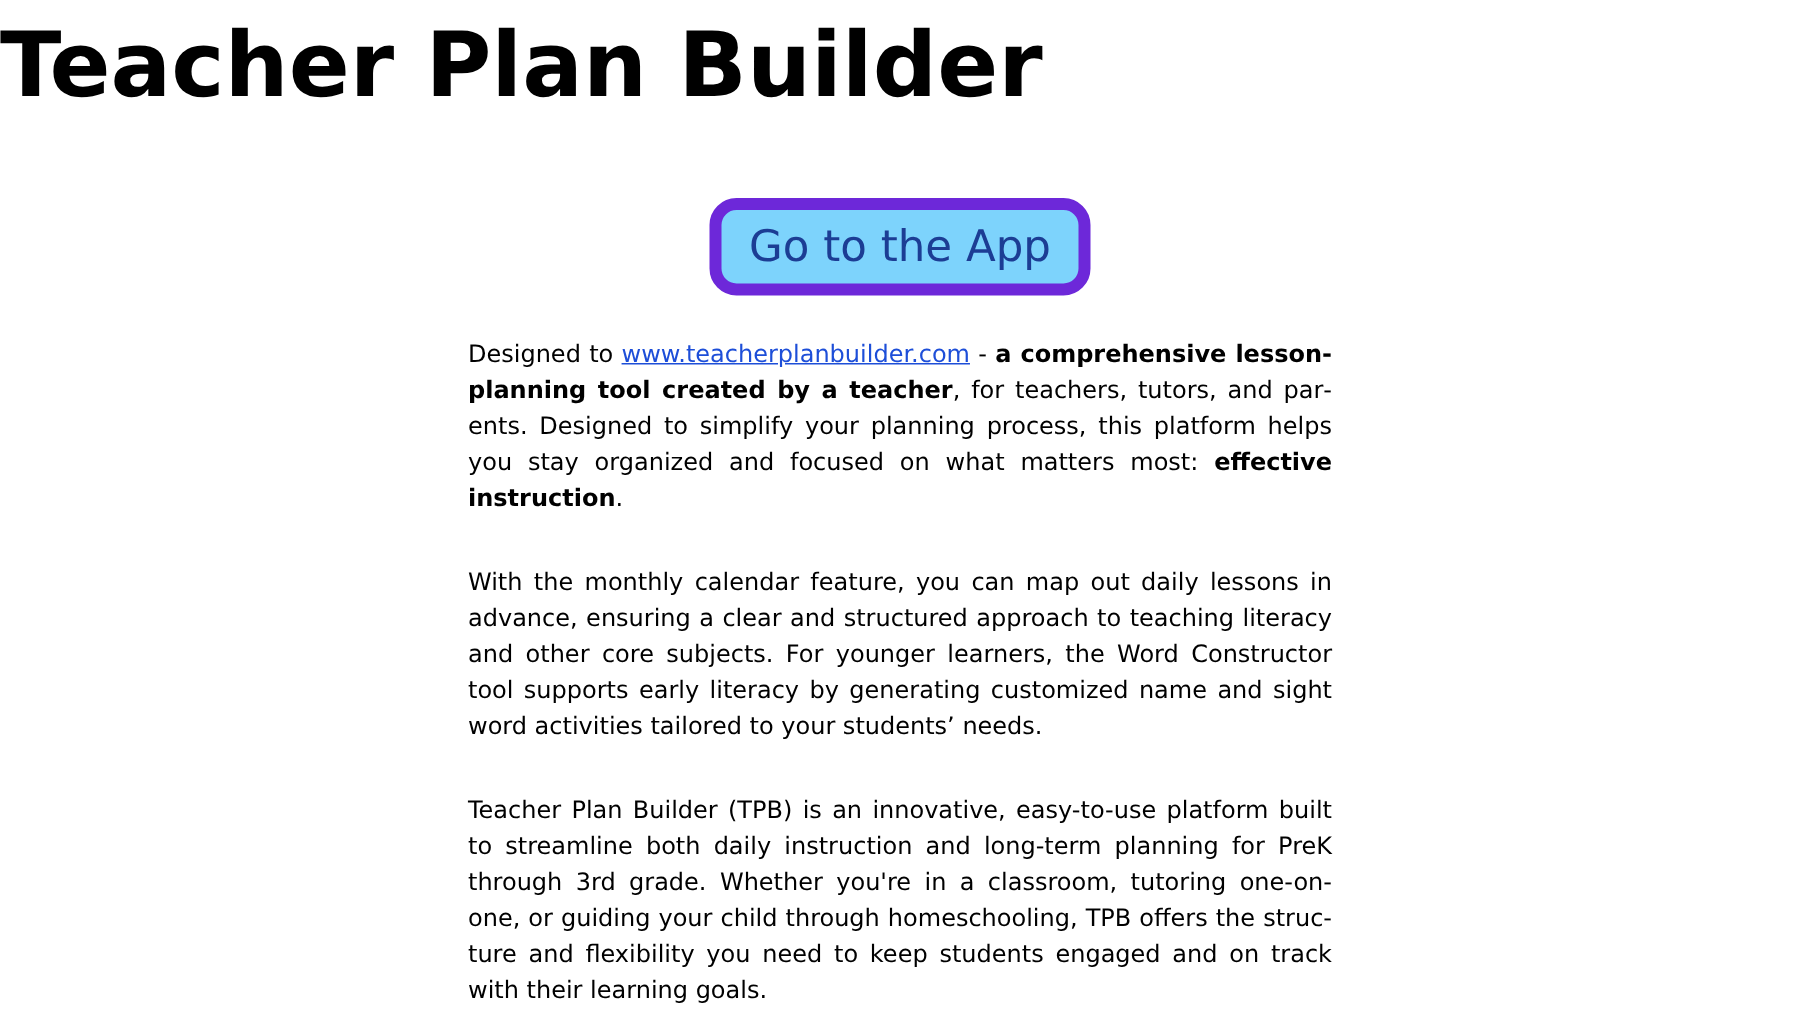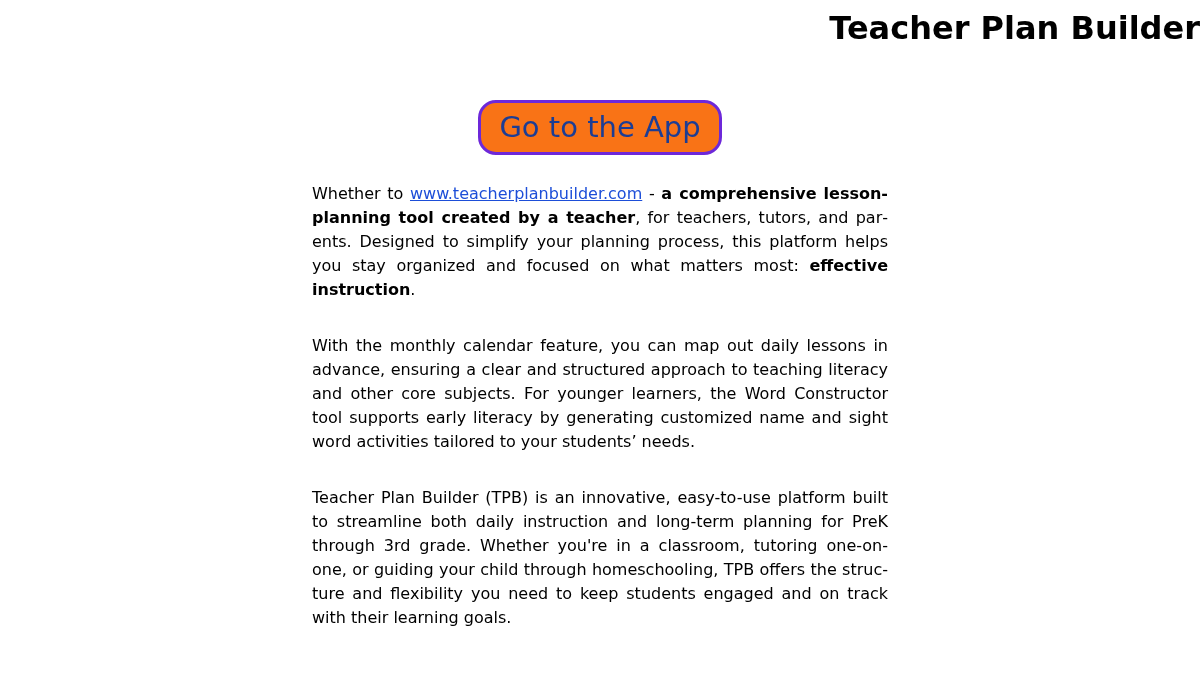--- a/index.html
+++ b/index.html
@@ -10,36 +10,36 @@
     color: #000000;
   }
   .page {
     width: 1200px;
     height: 675px;
     overflow: hidden;
     background: #ffffff;
   }
   .page-title {
     margin: 10px 0 0 0;
-    text-align: right;
-    font-size: 32px;
+    text-align: left;
+    font-size: 60px;
     font-weight: bold;
     line-height: 1.15;
     color: #000000;
     font-family: "DejaVu Sans", sans-serif;
   }
   .cta-row {
     text-align: center;
     margin-top: 53px;
   }
   .cta-button {
     display: inline-block;
-    background: #f97316;
+    background: #7dd3fc;
     color: #1c3d94;
-    border: 3px solid #6d28d9;
+    border: 8px solid #6d28d9;
     border-radius: 18px;
     font-size: 29px;
     line-height: 1.05;
     padding: 9px 18px 10px 18px;
     font-family: "DejaVu Sans", sans-serif;
     cursor: pointer;
   }
   .content {
     width: 576px;
     margin: 27px auto 0 auto;
@@ -66,17 +66,17 @@
 <body>
 
 <div class="page">
   <h1 class="page-title">Teacher Plan Builder</h1>
 
   <div class="cta-row">
     <button class="cta-button">Go to the App</button>
   </div>
 
   <div class="content" id="paragraphs">
-      <p><span>Whether to </span><a href="#">www.teacherplanbuilder.com</a><span> - </span><strong>a comprehensive lesson-planning tool created by a teacher</strong><span>, for teachers, tutors, and par­ents. Designed to simplify your planning process, this platform helps you stay organized and focused on what matters most: </span><strong>effective instruction</strong><span>.</span></p>
+      <p><span>Designed to </span><a href="#">www.teacherplanbuilder.com</a><span> - </span><strong>a comprehensive lesson-planning tool created by a teacher</strong><span>, for teachers, tutors, and par­ents. Designed to simplify your planning process, this platform helps you stay organized and focused on what matters most: </span><strong>effective instruction</strong><span>.</span></p>
       <p><span>With the monthly calendar feature, you can map out daily lessons in advance, ensuring a clear and structured approach to teaching literacy and other core subjects. For younger learners, the Word Constructor tool supports early literacy by generating customized name and sight word activities tailored to your students’ needs.</span></p>
       <p><span>Teacher Plan Builder (TPB) is an innovative, easy-to-use platform built to streamline both daily instruction and long-term planning for PreK through 3rd grade. Whether you're in a classroom, tutoring one-on-one, or guiding your child through homeschooling, TPB offers the struc­ture and flexibility you need to keep students engaged and on track with their learning goals.</span></p>
     </div>
 </div>
 
 </body></html>

